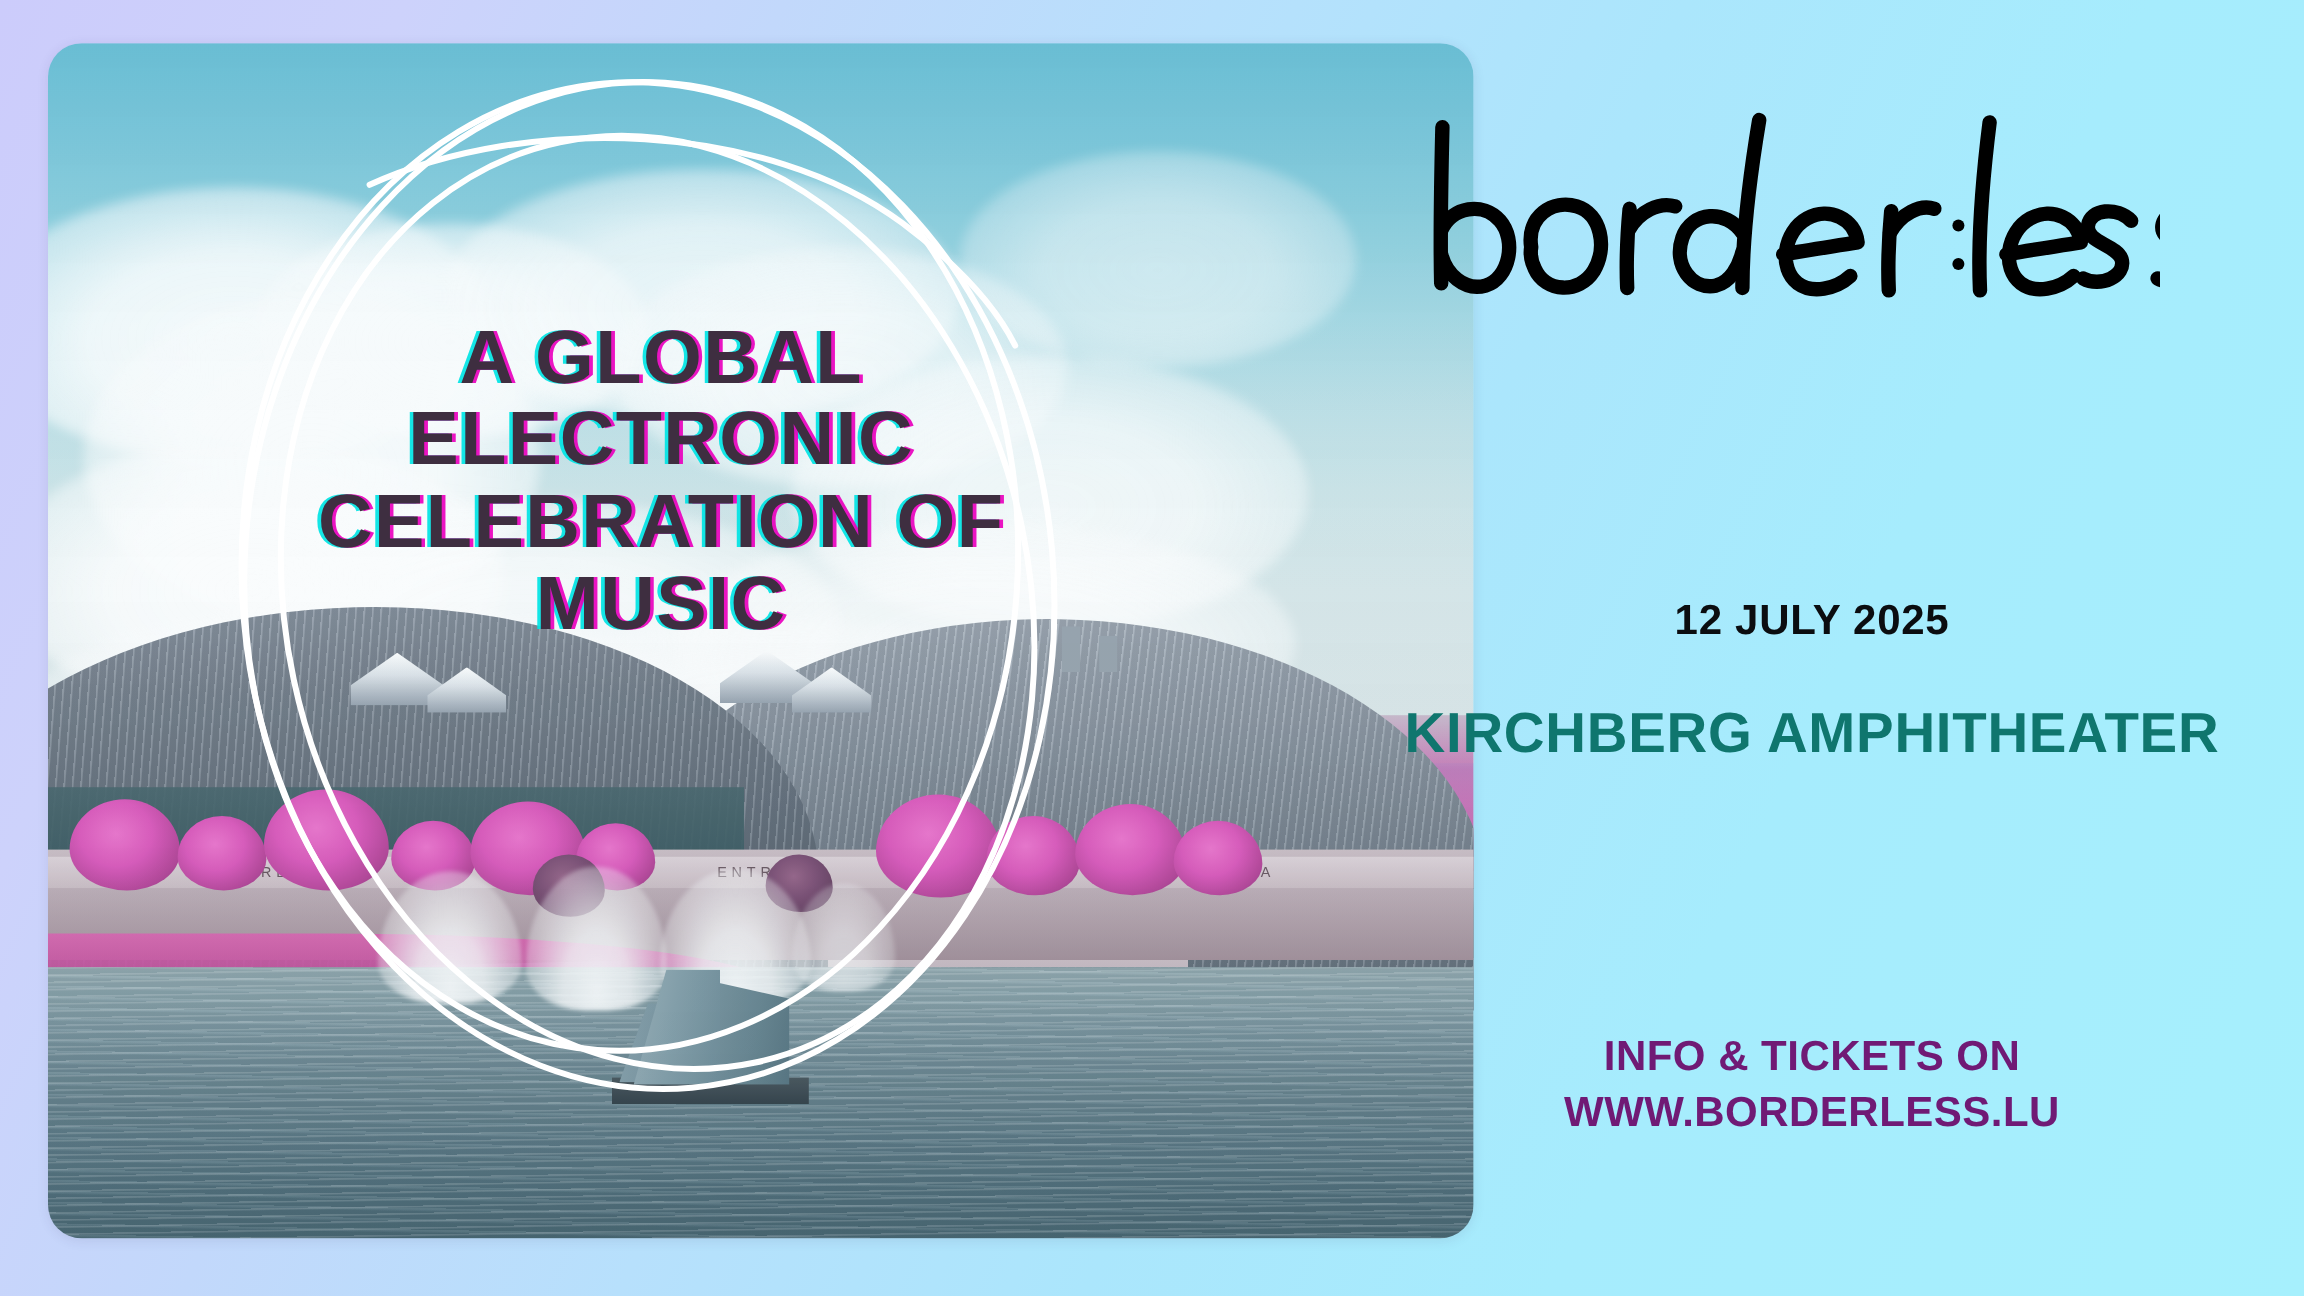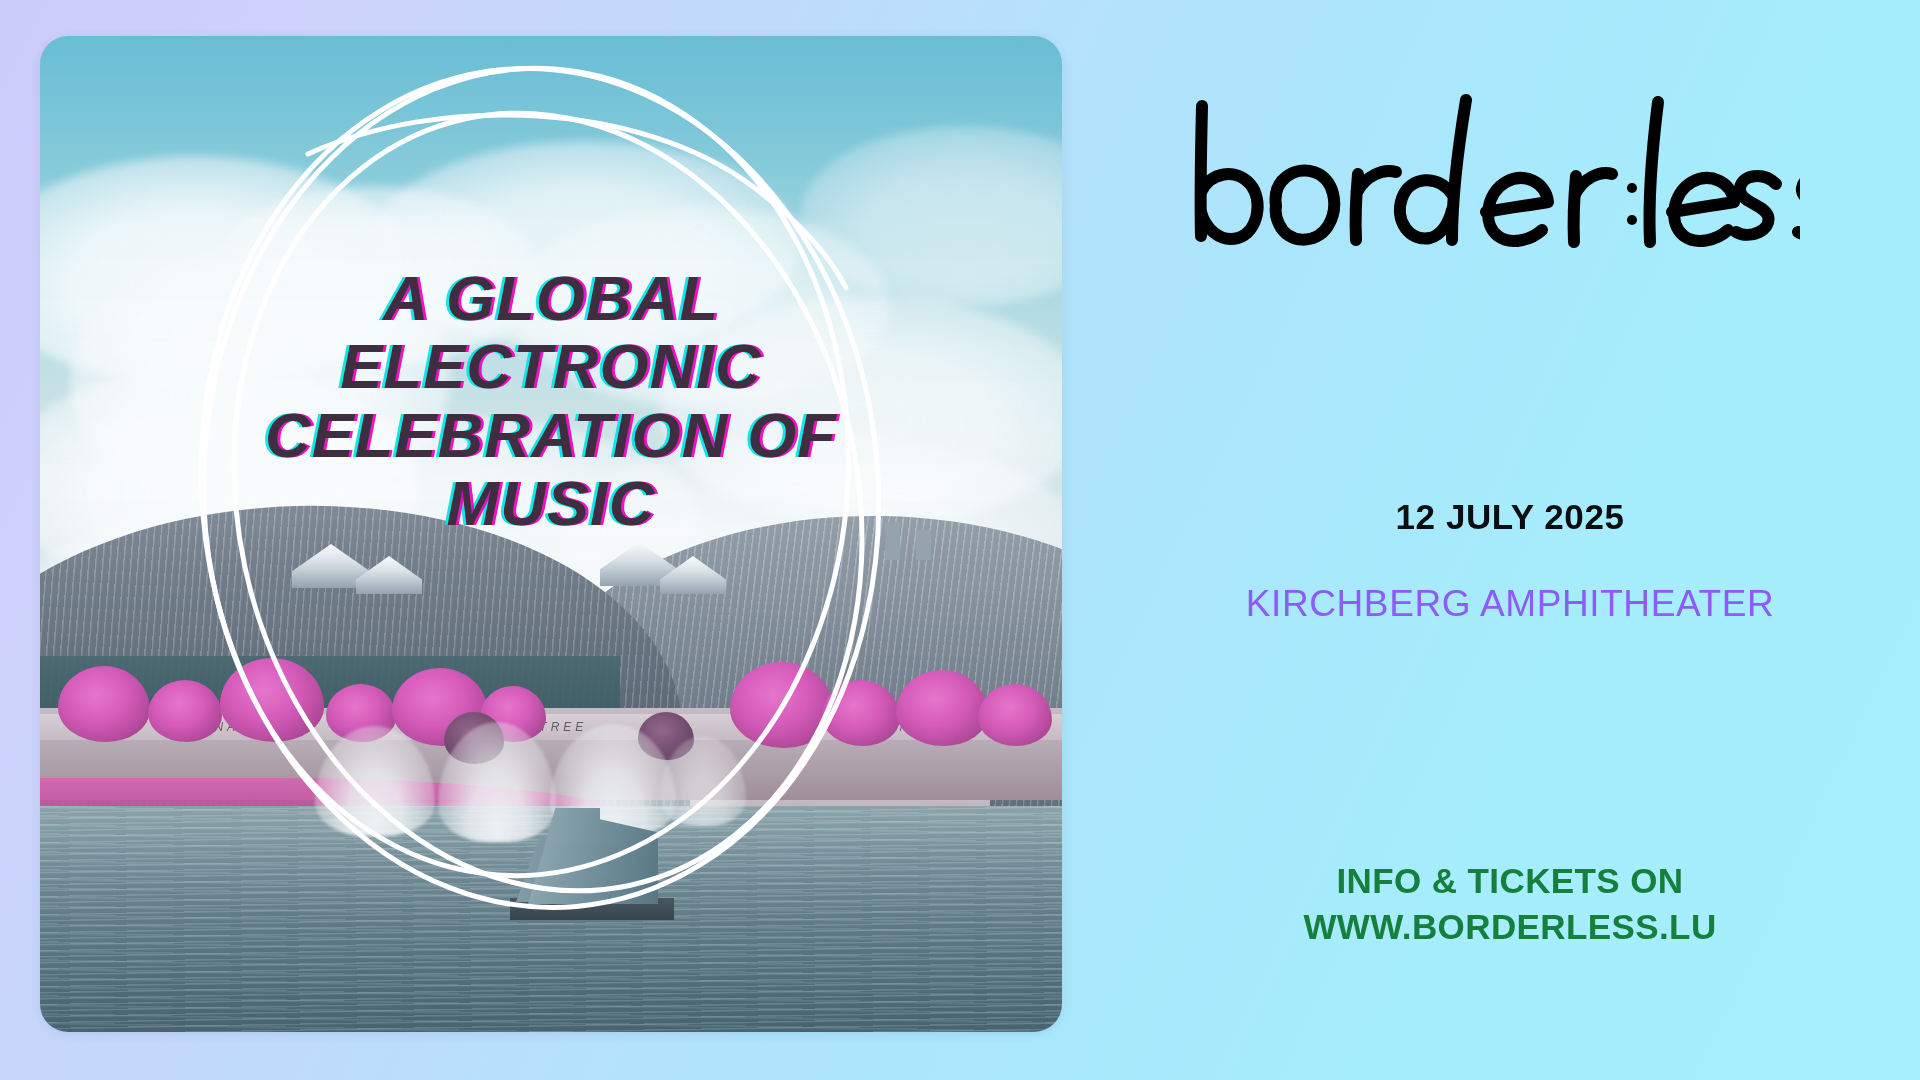--- a/index.html
+++ b/index.html
@@ -35,26 +35,25 @@
         #abe6fc 58%,
         #a6ecfd 74%,
         #a6f0fd 100%);
   }
 
   
   #photo-panel {
     position: absolute;
     left: 40px;
     top: 36px;
-    width: 1022px;
+    width: 1188px;
     height: 996px;
     border-radius: 28px;
     overflow: hidden;
     box-shadow: 0 2px 10px rgba(60,50,90,0.10);
-    font-style: italic;
   }
 
   
   .sky {
     position: absolute;
     left: 0; top: 0; right: 0;
     height: 600px;
     background:
       linear-gradient(180deg,
         #6fc3d8 0%,
@@ -365,40 +364,40 @@
     font-family: "Liberation Sans", sans-serif;
     font-weight: 700;
     font-size: 35px;
     letter-spacing: 0.6px;
     color: #0b0d10;
     text-transform: uppercase;
     margin-bottom: 46px;
   }
   #details .venue {
     font-family: "Liberation Sans", sans-serif;
-    font-weight: 400;
-    font-size: 37px;
+    font-weight: 700;
+    font-size: 47px;
     letter-spacing: 0.6px;
-    color: #8b5cf6;
+    color: #0f766e;
     text-transform: uppercase;
   }
 
   #cta {
     position: absolute;
     left: 1140px;
     top: 858px;
     width: 740px;
     text-align: center;
   }
   #cta .l1, #cta .l2 {
     font-family: "Liberation Sans", sans-serif;
     font-weight: 700;
     font-size: 35px;
     letter-spacing: 0.4px;
-    color: #15803d;
+    color: #701a75;
     text-transform: uppercase;
     line-height: 1.32;
   }
 </style>
 </head>
 <body>
 
 <div id="poster">
 
   <div id="backdrop"></div>

